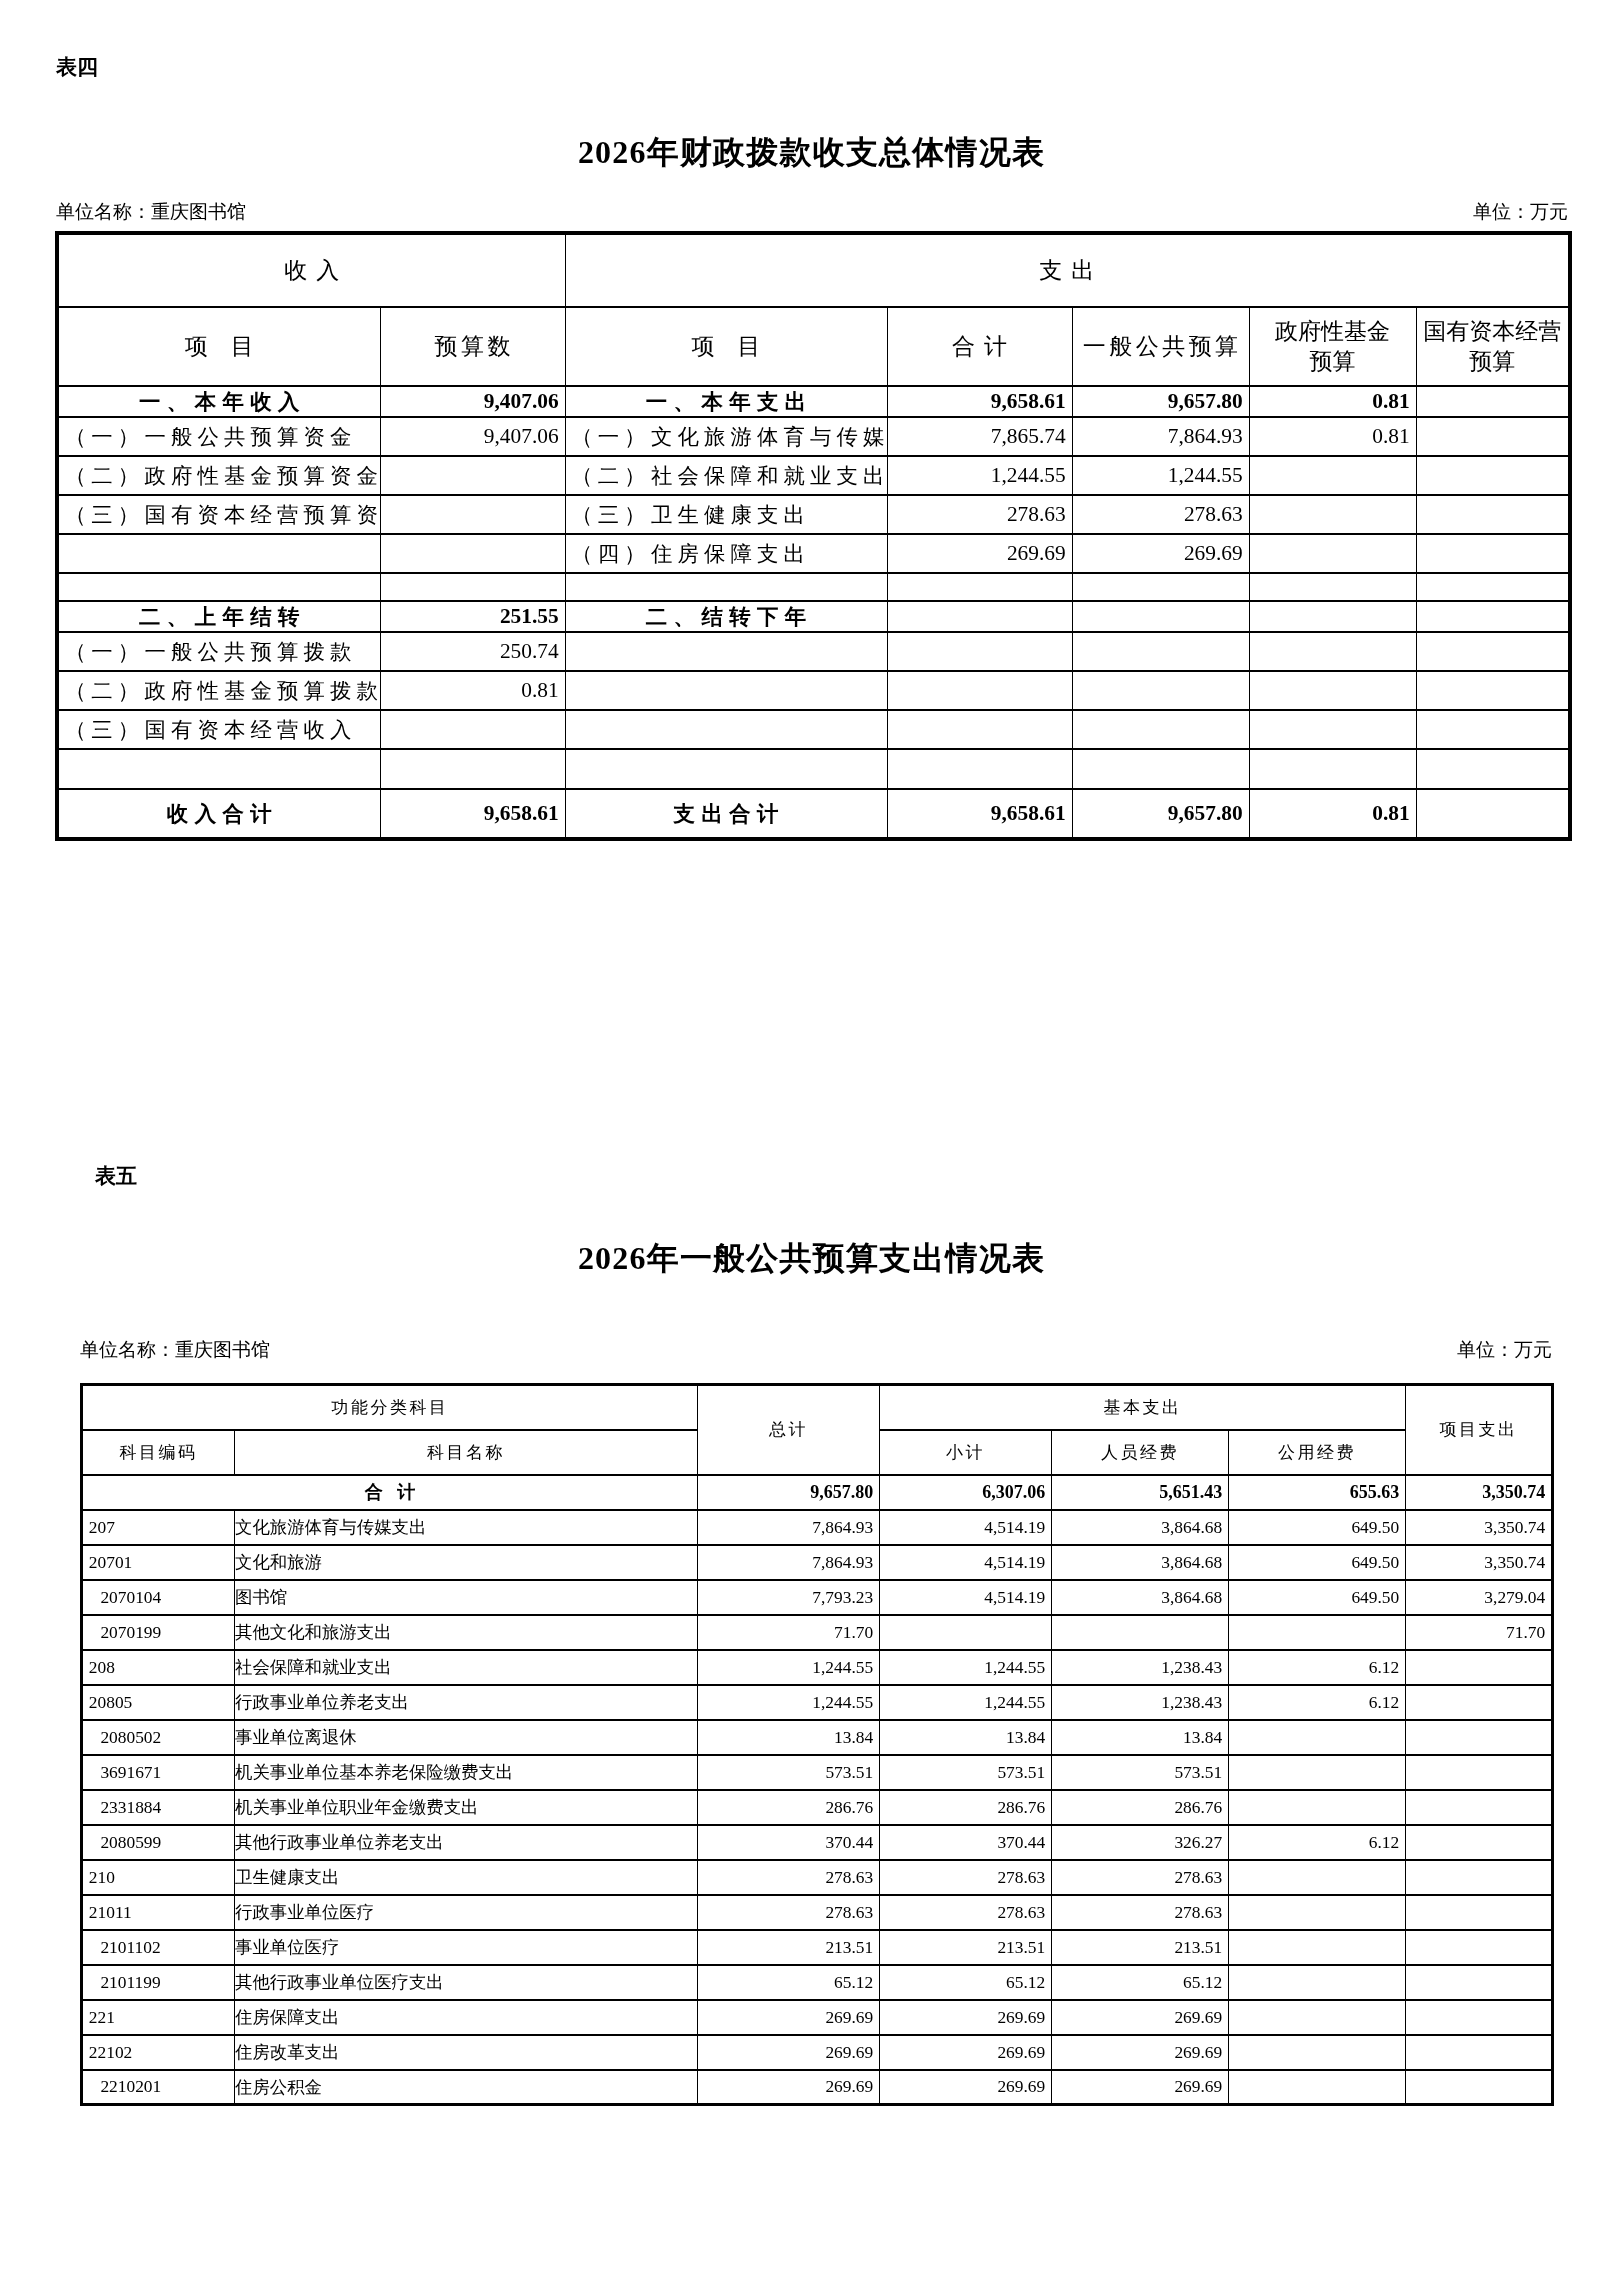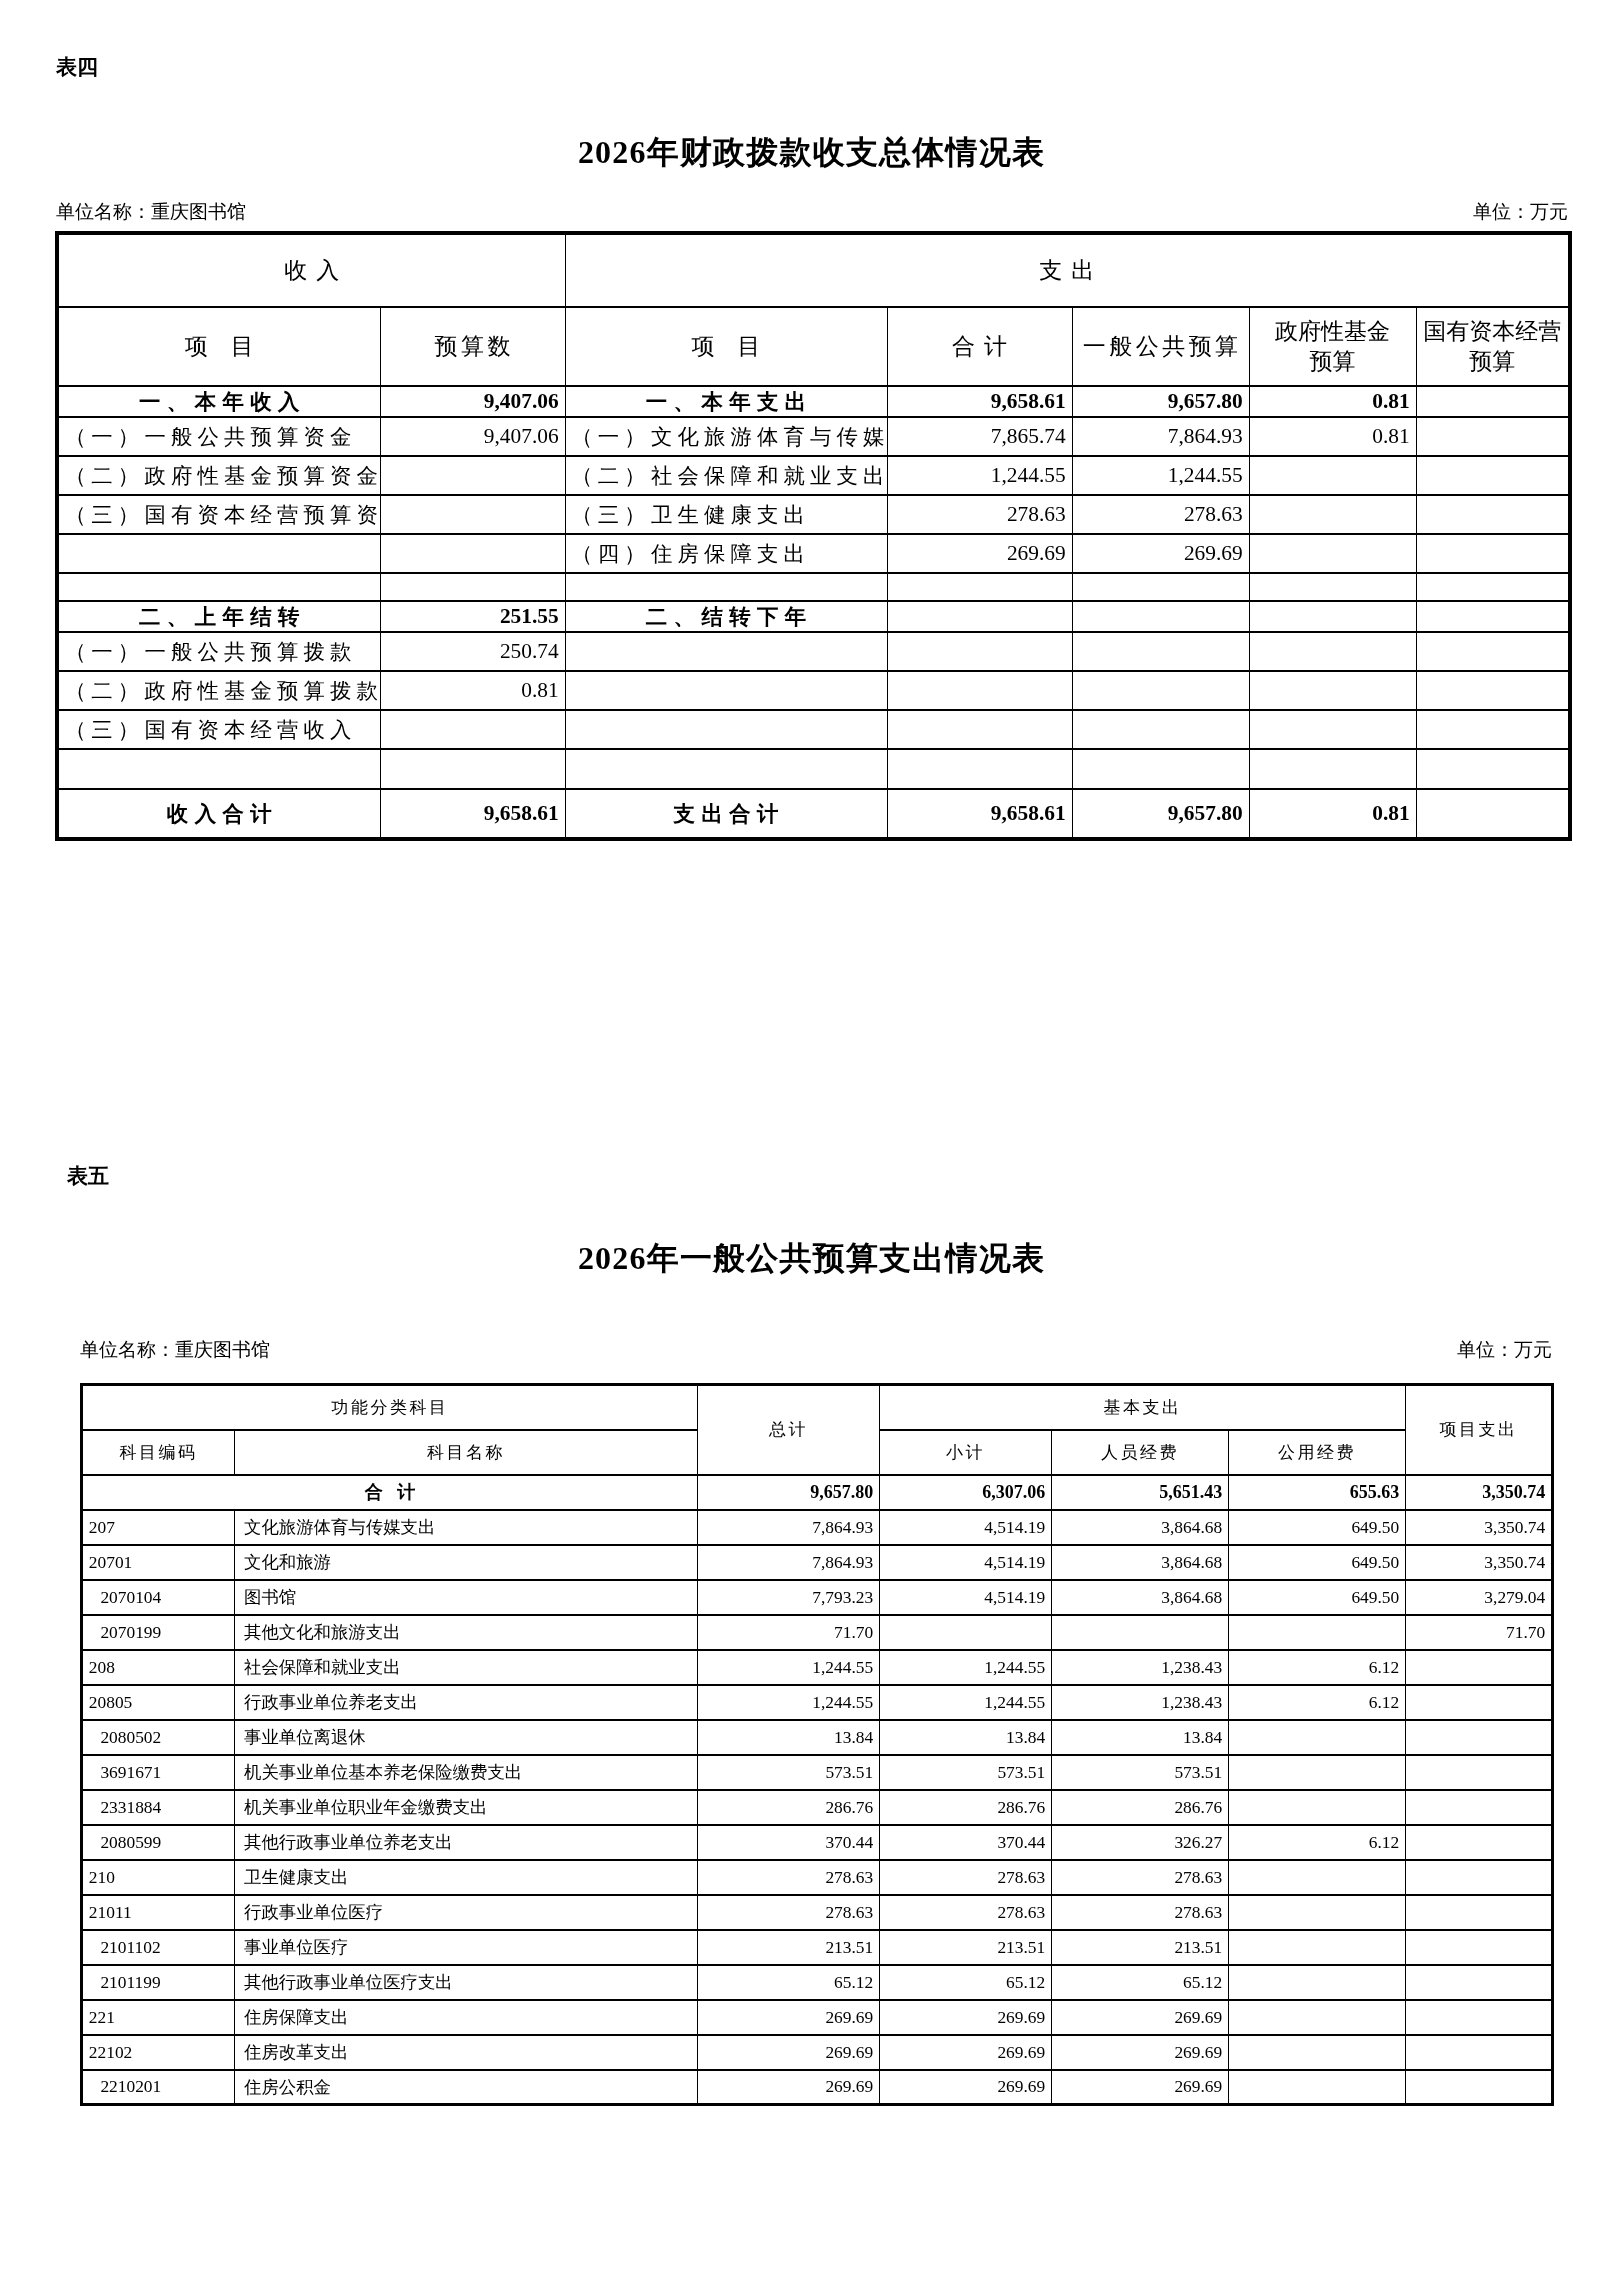--- a/index.html
+++ b/index.html
@@ -3,21 +3,21 @@
 <meta charset="utf-8">
 <style>
   html,body { margin:0; padding:0; background:#ffffff; }
   .page {
     position:relative; width:1623px; height:2295px; background:#ffffff;
     font-family:"Liberation Serif","DejaVu Serif",serif; color:#000;
     overflow:hidden;
   }
   .tag { position:absolute; font-weight:bold; font-size:21px; }
   .tag4 { left:56px;  top:53px; }
-  .tag5 { left:67px; top:1162px; }
+  .tag5 { left:95px; top:1162px; }
   .doc-title { position:absolute; left:0; width:100%; text-align:center;
     font-size:32px; font-weight:bold; margin:0; letter-spacing:1.2px; }
   .title4 { top:131px; }
   .title5 { top:1237px; }
   .meta { position:absolute; display:flex; justify-content:space-between;
     font-size:19px; }
   .meta4 { left:56px;  width:1512px; top:199px; }
   .meta5 { left:80px; width:1472px; top:1337px; }
 
   table { position:absolute; border-collapse:collapse; table-layout:fixed;
@@ -41,21 +41,21 @@
 
   
   .t5 { left:80px; top:1383px; width:1472px; border-width:3.5px; }
   .t5 th { font-size:17px; letter-spacing:0.15em; }
   .t5 thead tr { height:45px; }
   .t5 td { font-size:17.4px; }
   .t5 tbody tr { height:35px; }
   .t5 tr.total-row td { font-weight:bold; font-size:18px; }
   .t5 td.code { text-align:left; padding-left:5.8px; }
   .t5 td.code.ind { padding-left:17.4px; }
-  .t5 td.name { text-align:left; padding-left:9px; }
+  .t5 td.name { text-align:left; padding-left:0; }
 
   
   .c-num    { text-align:right; padding-right:5.8px; }
   .c-center { text-align:center; }
   .c-item   { text-align:left; padding-left:5.8px; letter-spacing:0.24em; }
   .sp1  { letter-spacing:1.0em;  text-indent:1.0em; }
   .sp04 { letter-spacing:0.4em;  text-indent:0.4em; }
   .sp03 { letter-spacing:0.3em;  text-indent:0.3em; }
   .sp015{ letter-spacing:0.15em; text-indent:0.15em; }
   .sp08 { letter-spacing:0.8em;  text-indent:0.8em; }

